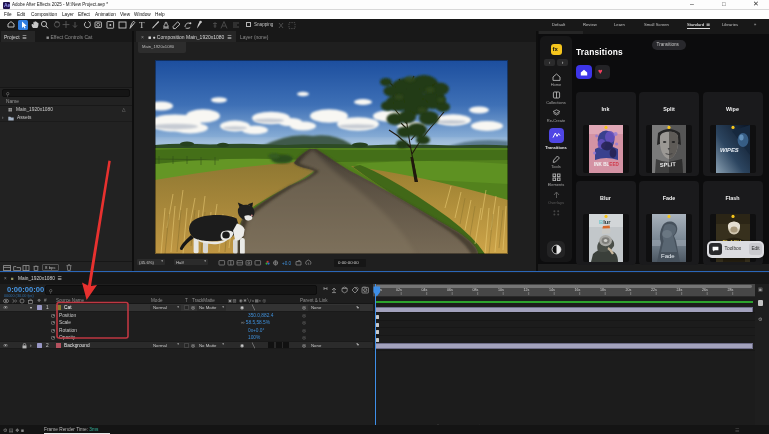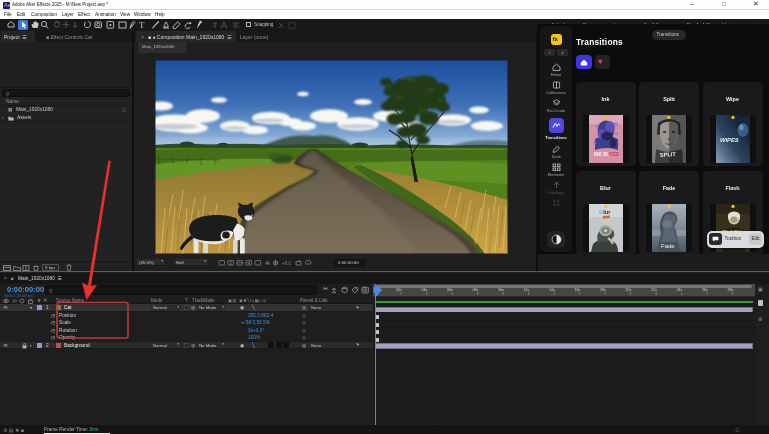--- a/index.html
+++ b/index.html
@@ -24,21 +24,21 @@
 .wstab { position:absolute; top:3px; font-size:4.2px; color:#c2c2c2; }
 
 
 .tabbar { position:absolute; height:11px; background:#181818; }
 .ptab { position:absolute; top:0; height:11px; background:#262626; color:#e8e8e8; font-size:5px; }
 .ptabtxt { position:absolute; font-size:5px; color:#d8d8d8; top:3px;}
 .ptabgray { position:absolute; font-size:5px; color:#8f8f8f; top:3px; }
 
 #projpanel { left:0; top:42px; width:132px; height:230px; background:#222222; }
 #viewpanel { left:134px; top:42px; width:402px; height:230px; background:#1f1f1f; }
-#fxpanel { left:538px; top:24px; width:231px; height:230px; background:#0c0c0d; }
+#fxpanel { left:538px; top:34px; width:231px; height:230px; background:#0c0c0d; }
 .vdiv { background:#0e0e0e; }
 
 
 #tl { left:0; top:271px; width:769px; height:154px; background:#1e1e1e; border-top:1px solid #2a66b8;}
 #tltabs { position:absolute; left:0; top:1px; width:769px; height:11px; background:#161616; }
 .trow { position:absolute; left:0; width:373px; height:7.5px; }
 .tseg { position:absolute; font-size:4.8px; color:#c9c9c9; }
 .pval { position:absolute; font-size:4.8px; color:#3f8fd9; }
 .dd { position:absolute; height:6px; background:#2b2b2b; border-radius:1px; color:#c9c9c9; font-size:4.3px; }
 .ddv { position:absolute; right:2px; top:0.2px; font-size:3.6px; color:#aaa; }

